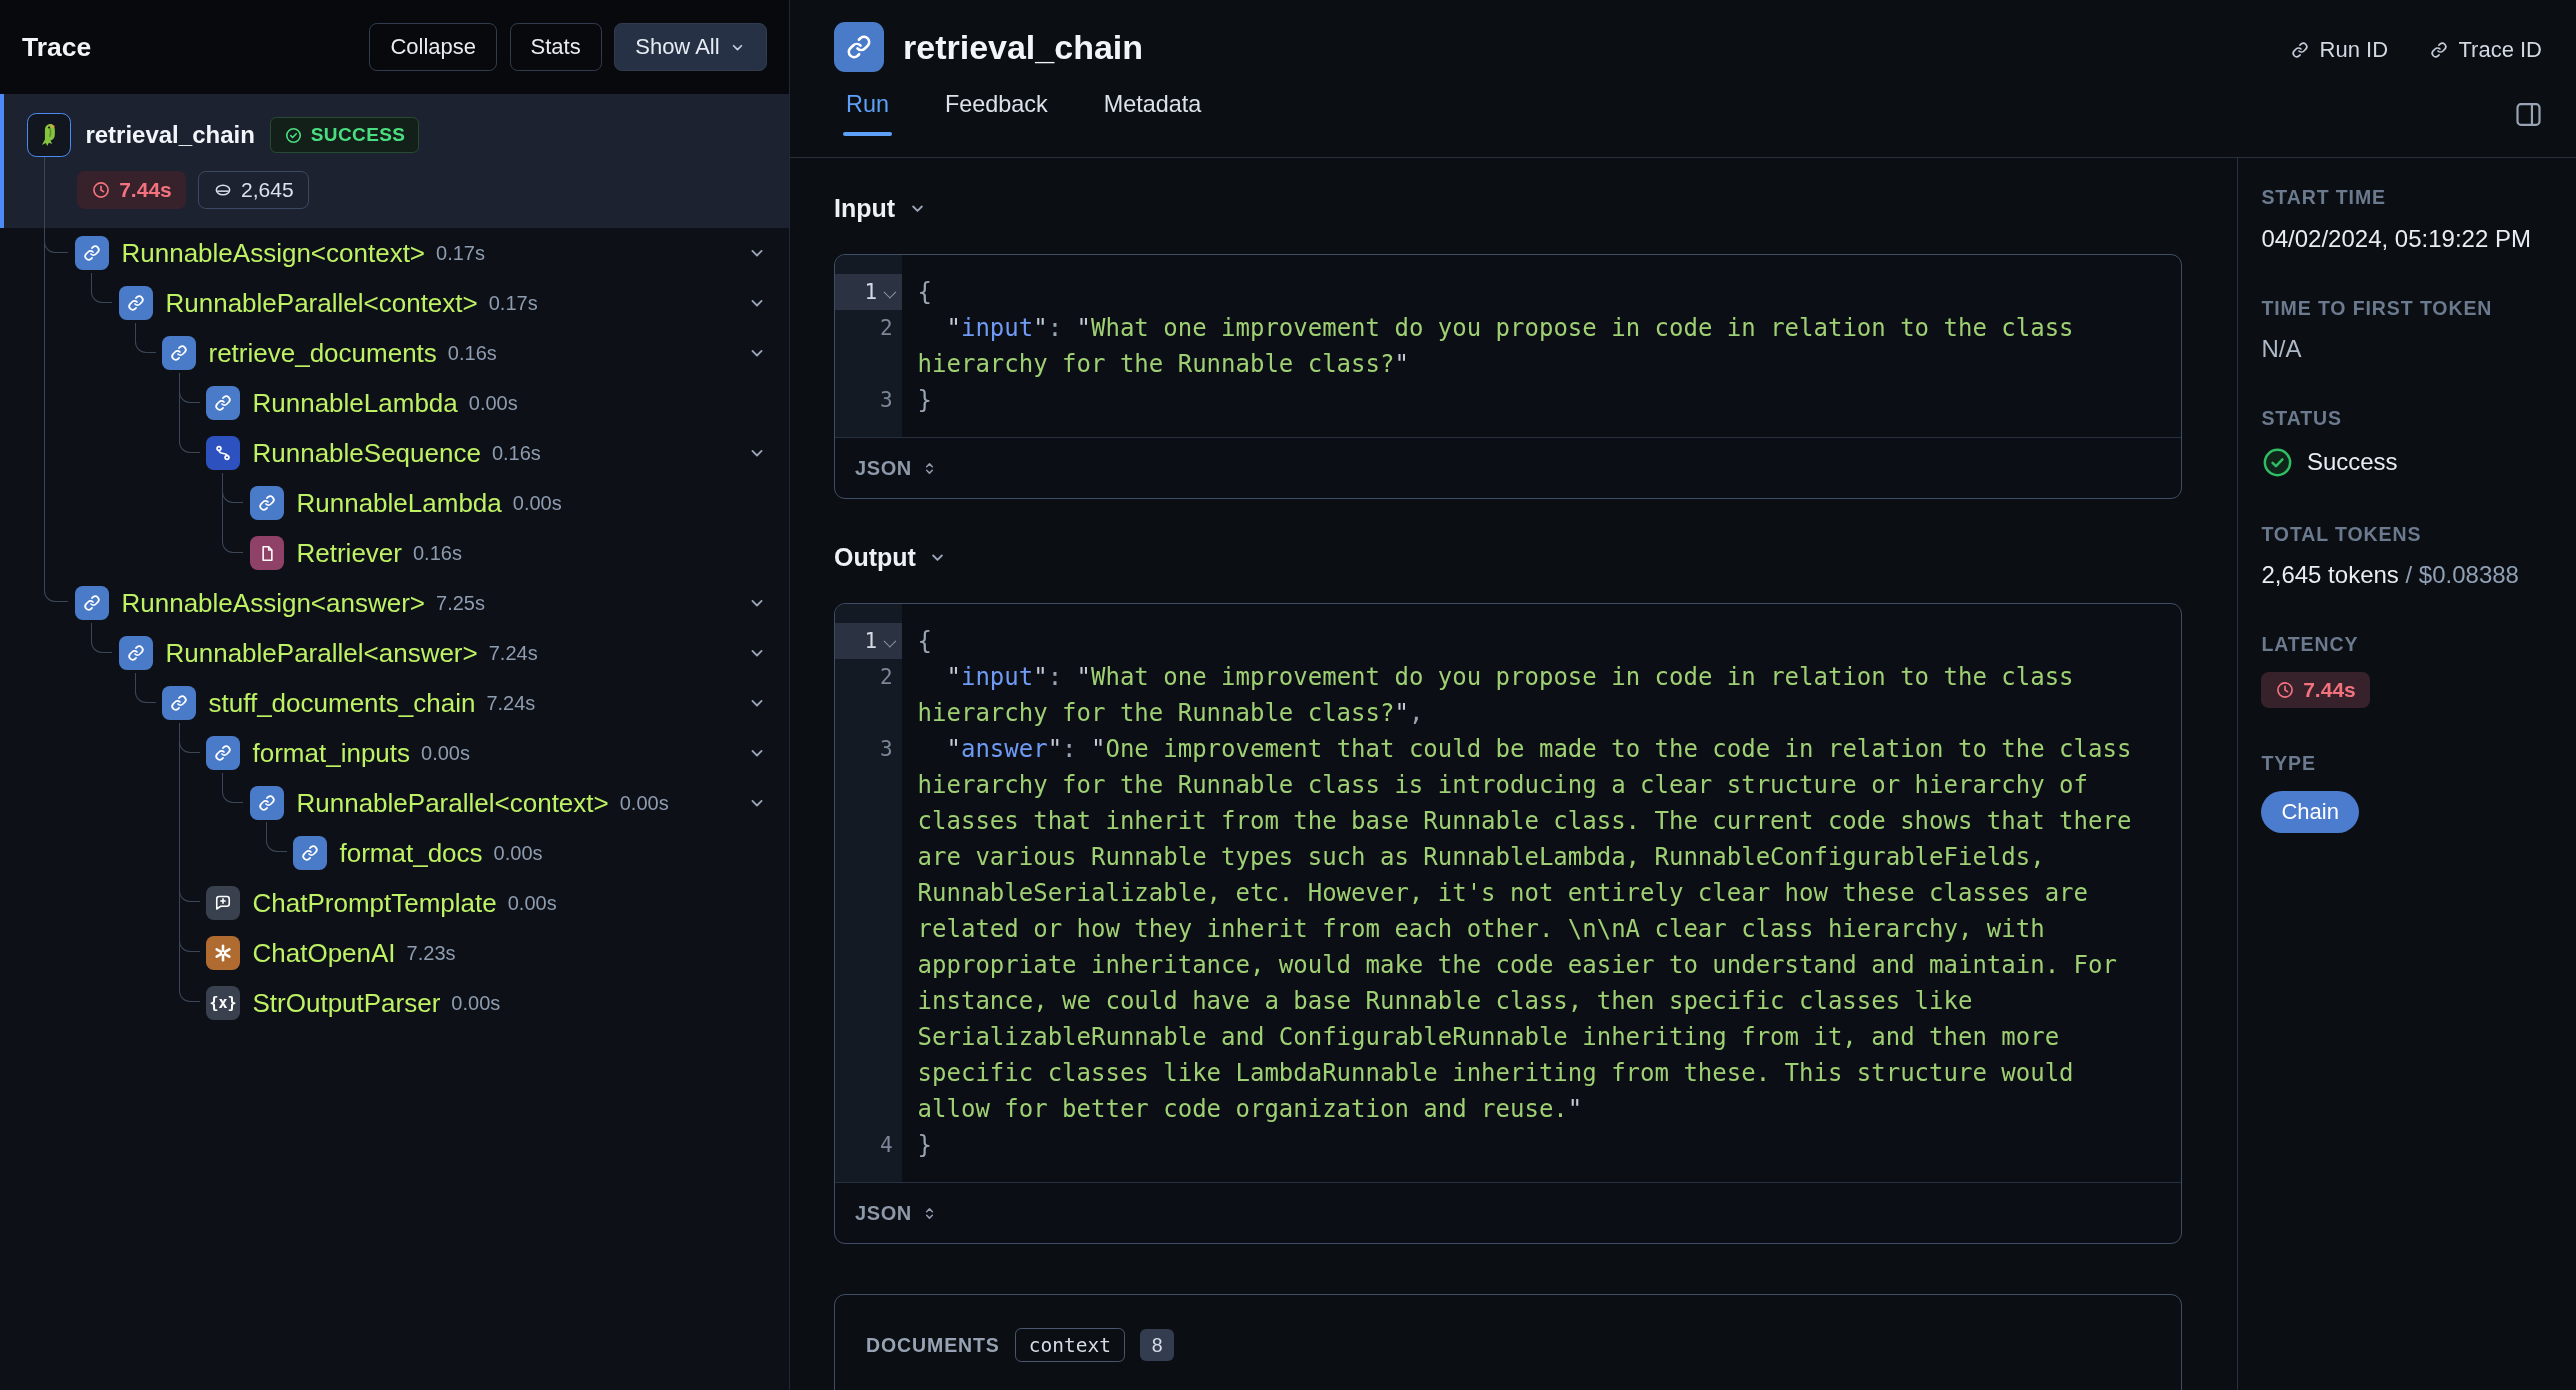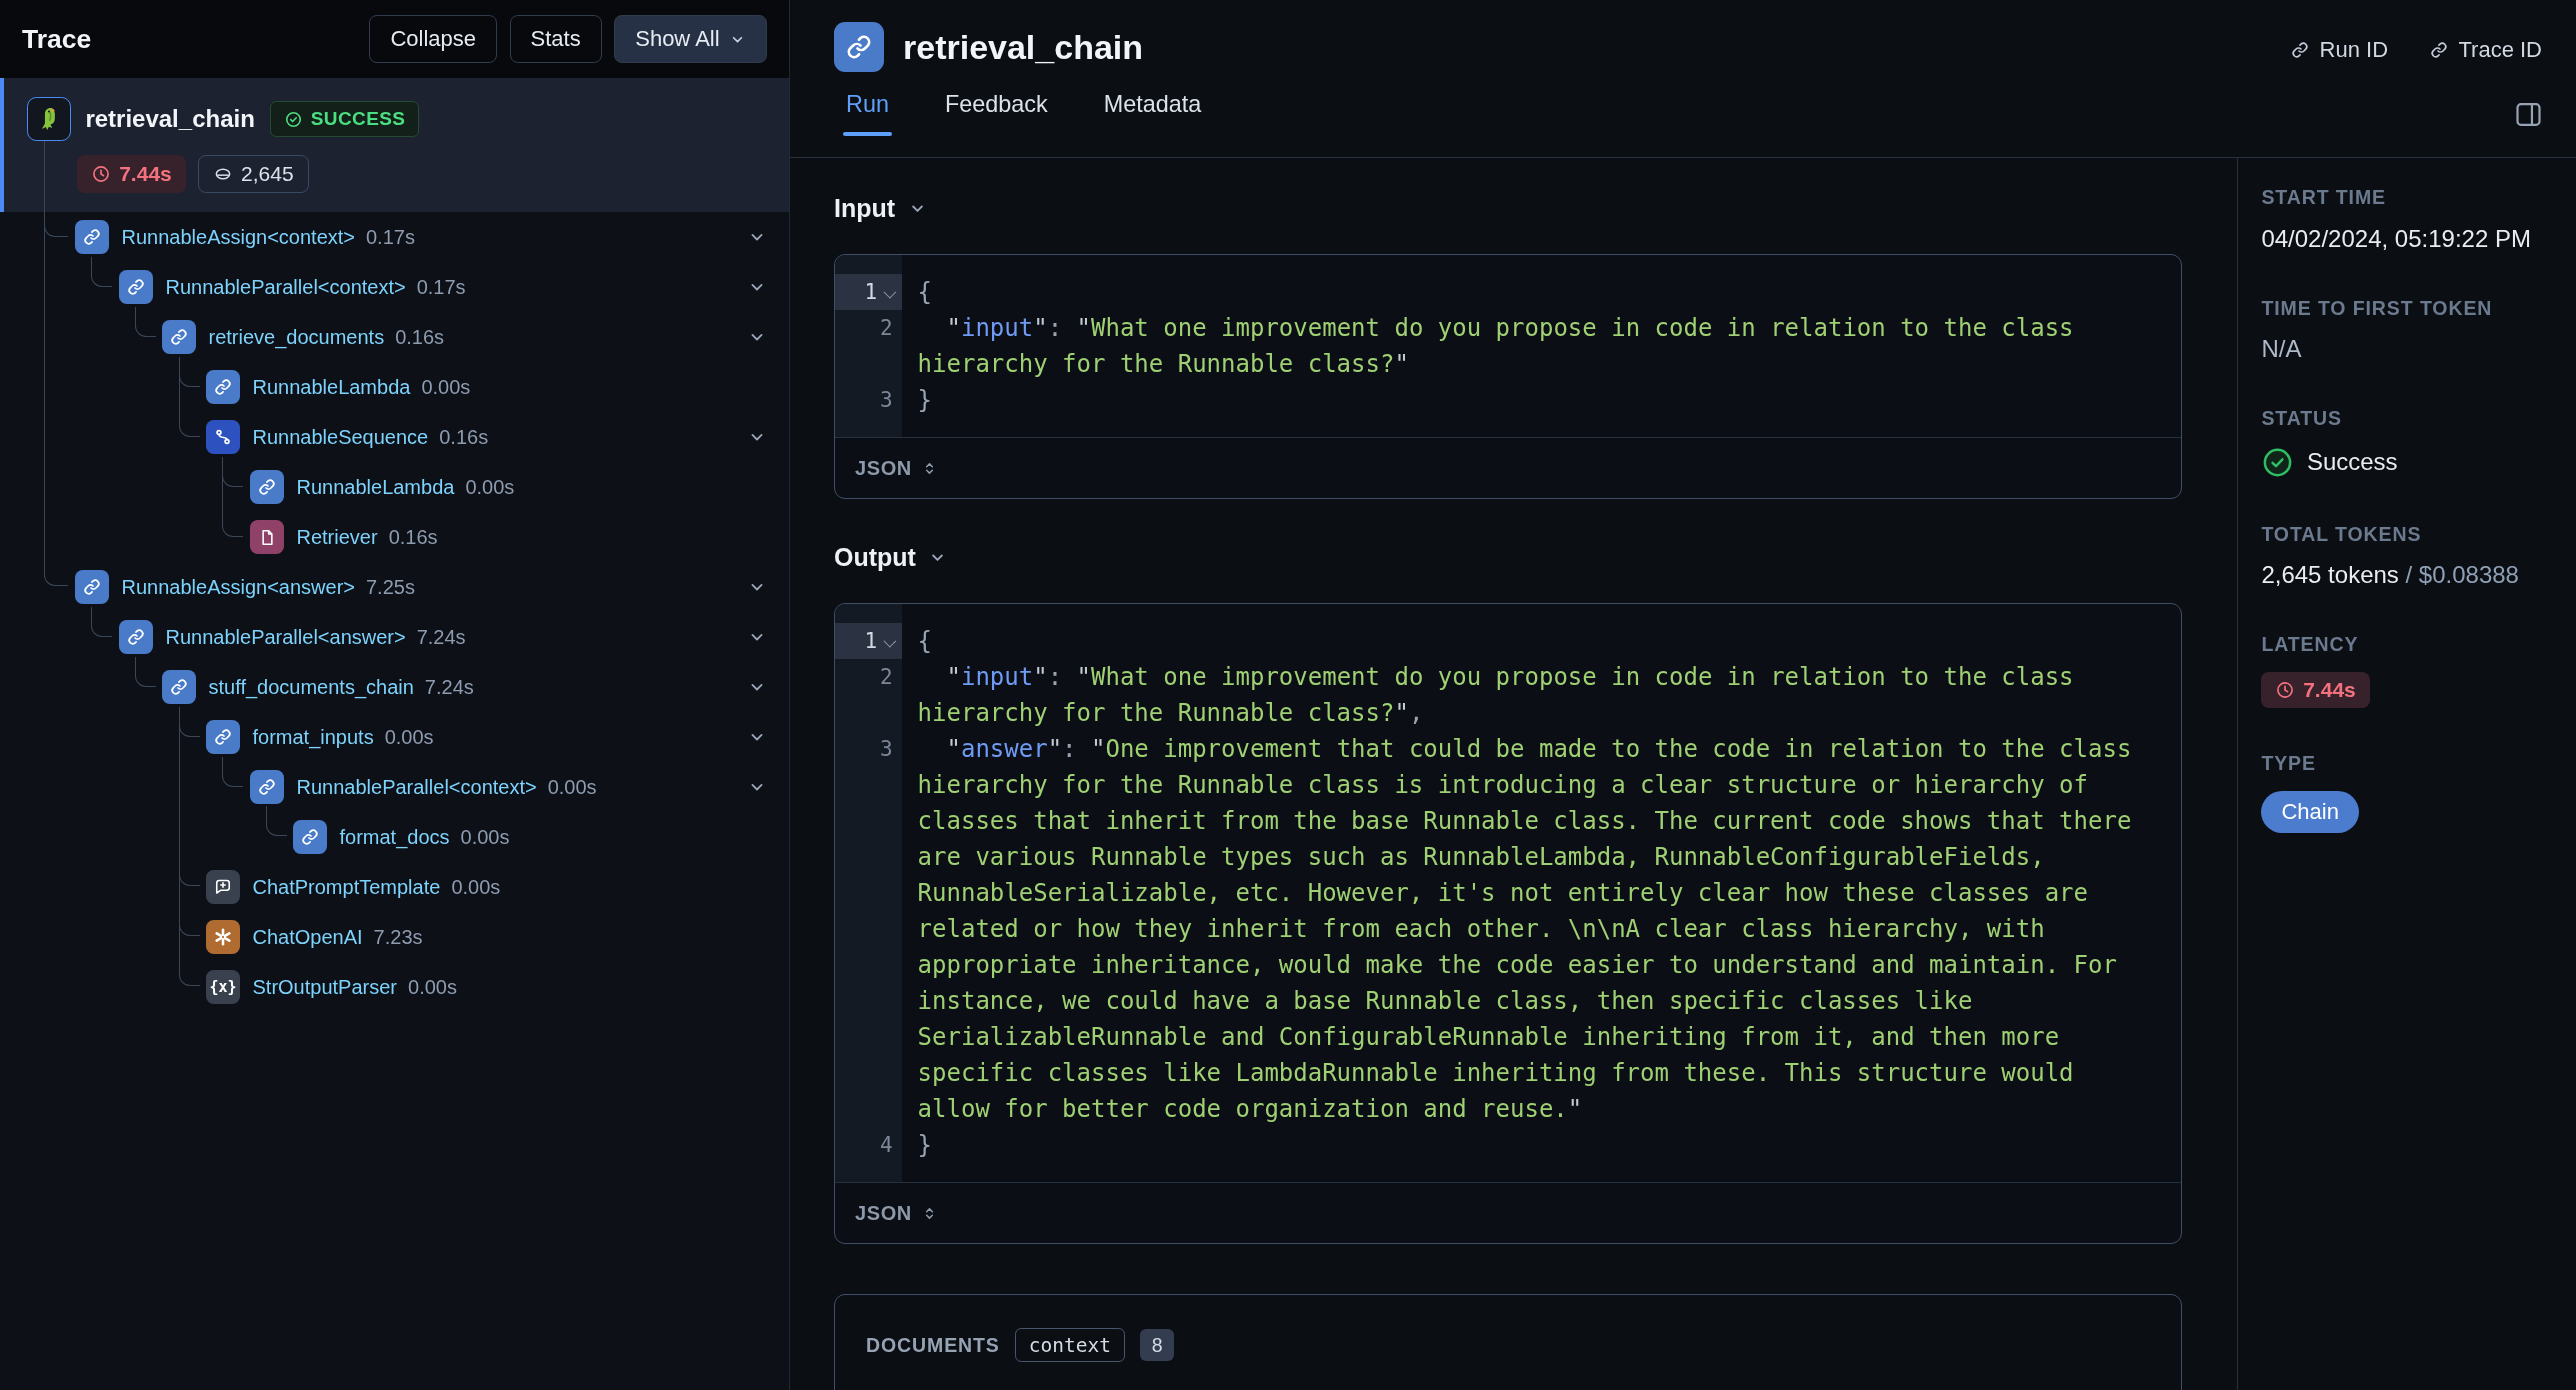--- a/index.html
+++ b/index.html
@@ -2,41 +2,41 @@
 <html style="font-size:12.5px"><head>
 <meta charset="utf-8">
 <style>
   * { margin:0; padding:0; box-sizing:border-box; }
   html,body { background:#0b0e13; }
   body { font-family:"Liberation Sans", sans-serif; color:#e8ecf2; }
   .app { position:relative; width:2576px; height:1390px; overflow:hidden; display:flex; background:#0b0e13; }
 
   
   .sidebar { position:relative; width:790px; flex:0 0 790px; background:#0d1017; border-right:0.8px solid #1f2937; overflow:hidden; }
-  .sidebar-header { height:78px; background:#07090d; display:flex; align-items:center; padding:0 22px; }
+  .sidebar-header { height:94px; background:#07090d; display:flex; align-items:center; padding:0 22px; }
   .trace-title { font-size:26.5px; font-weight:700; color:#f1f4f8; flex:0 0 auto; }
   .sidebar-header .spacer { flex:1; }
   .sbtn { height:48px; display:inline-flex; align-items:center; gap:9.4px; padding:0 20px; margin-left:12.5px;
           border:0.8px solid #313d4f; border-radius:7.8px; background:transparent; color:#e7ecf3; font-size:22px; cursor:pointer; }
   .sbtn.filled { background:#273146; }
 
   .root-row { position:relative; background:#1c2230; border-left:4.7px solid #4c8bf5; padding:19px 0 19px 23.4px; }
   .root-line1 { display:flex; align-items:center; }
   .parrot-box { width:44px; height:44px; border:1.6px solid #4c8bf5; border-radius:9.4px; background:#11161f; display:flex; align-items:center; justify-content:center; }
   .root-name { font-size:24px; font-weight:600; color:#f2f5f9; margin:0 15.6px 0 14px; }
   .success-badge { display:inline-flex; align-items:center; gap:7.8px; padding:6.2px 12.5px; border-radius:6.2px;
                    background:#132019; border:0.8px solid #254b32; color:#4ade80; font-size:19px; font-weight:700; letter-spacing:0.4px; }
   .root-badges { display:flex; gap:12.5px; margin:14px 0 0 50px; }
   .lat-badge { display:inline-flex; align-items:center; gap:7.8px; background:#37222c; color:#f3727e; border-radius:7.8px; padding:6.2px 14px; font-size:21px; font-weight:600; }
   .tok-badge { display:inline-flex; align-items:center; gap:7.8px; border:0.8px solid #3c4964; color:#dde3ec; border-radius:7.8px; padding:6.2px 14px; font-size:21px; }
 
   .tree { position:relative; margin-top:0; }
   .tree-row { position:relative; height:50px; display:flex; align-items:center; }
   .node-icon { width:34px; height:34px; border-radius:7.8px; display:flex; align-items:center; justify-content:center; margin-right:12.5px; flex:0 0 34px; }
-  .tlabel { font-size:20px; color:#7dd3fc; white-space:nowrap;text-align:center; }
+  .tlabel { font-size:26px; color:#bef264; white-space:nowrap;text-align:center; }
   .tdur { font-size:20px; color:#8e9cb0; margin-left:11px; white-space:nowrap; }
   .row-chev { position:absolute; right:22px; top:50%; transform:translateY(-50%); display:flex; }
   .conn { position:absolute; border-left:1.6px solid #3b4757; border-bottom:1.6px solid #3b4757; border-bottom-left-radius:11px; pointer-events:none; }
 
   
   .main { flex:1; display:flex; flex-direction:column; min-width:0; }
   .main-header { position:relative; height:158px; border-bottom:0.8px solid #26303f; padding-left:44px; flex:0 0 158px; }
   .title-row { display:flex; align-items:center; gap:19px; padding-top:22px; }
   .title-icon { width:50px; height:50px; border-radius:11px; background:#4a7bc9; display:flex; align-items:center; justify-content:center; }
   .page-title { font-size:34px; font-weight:700; color:#f2f5f9; }

